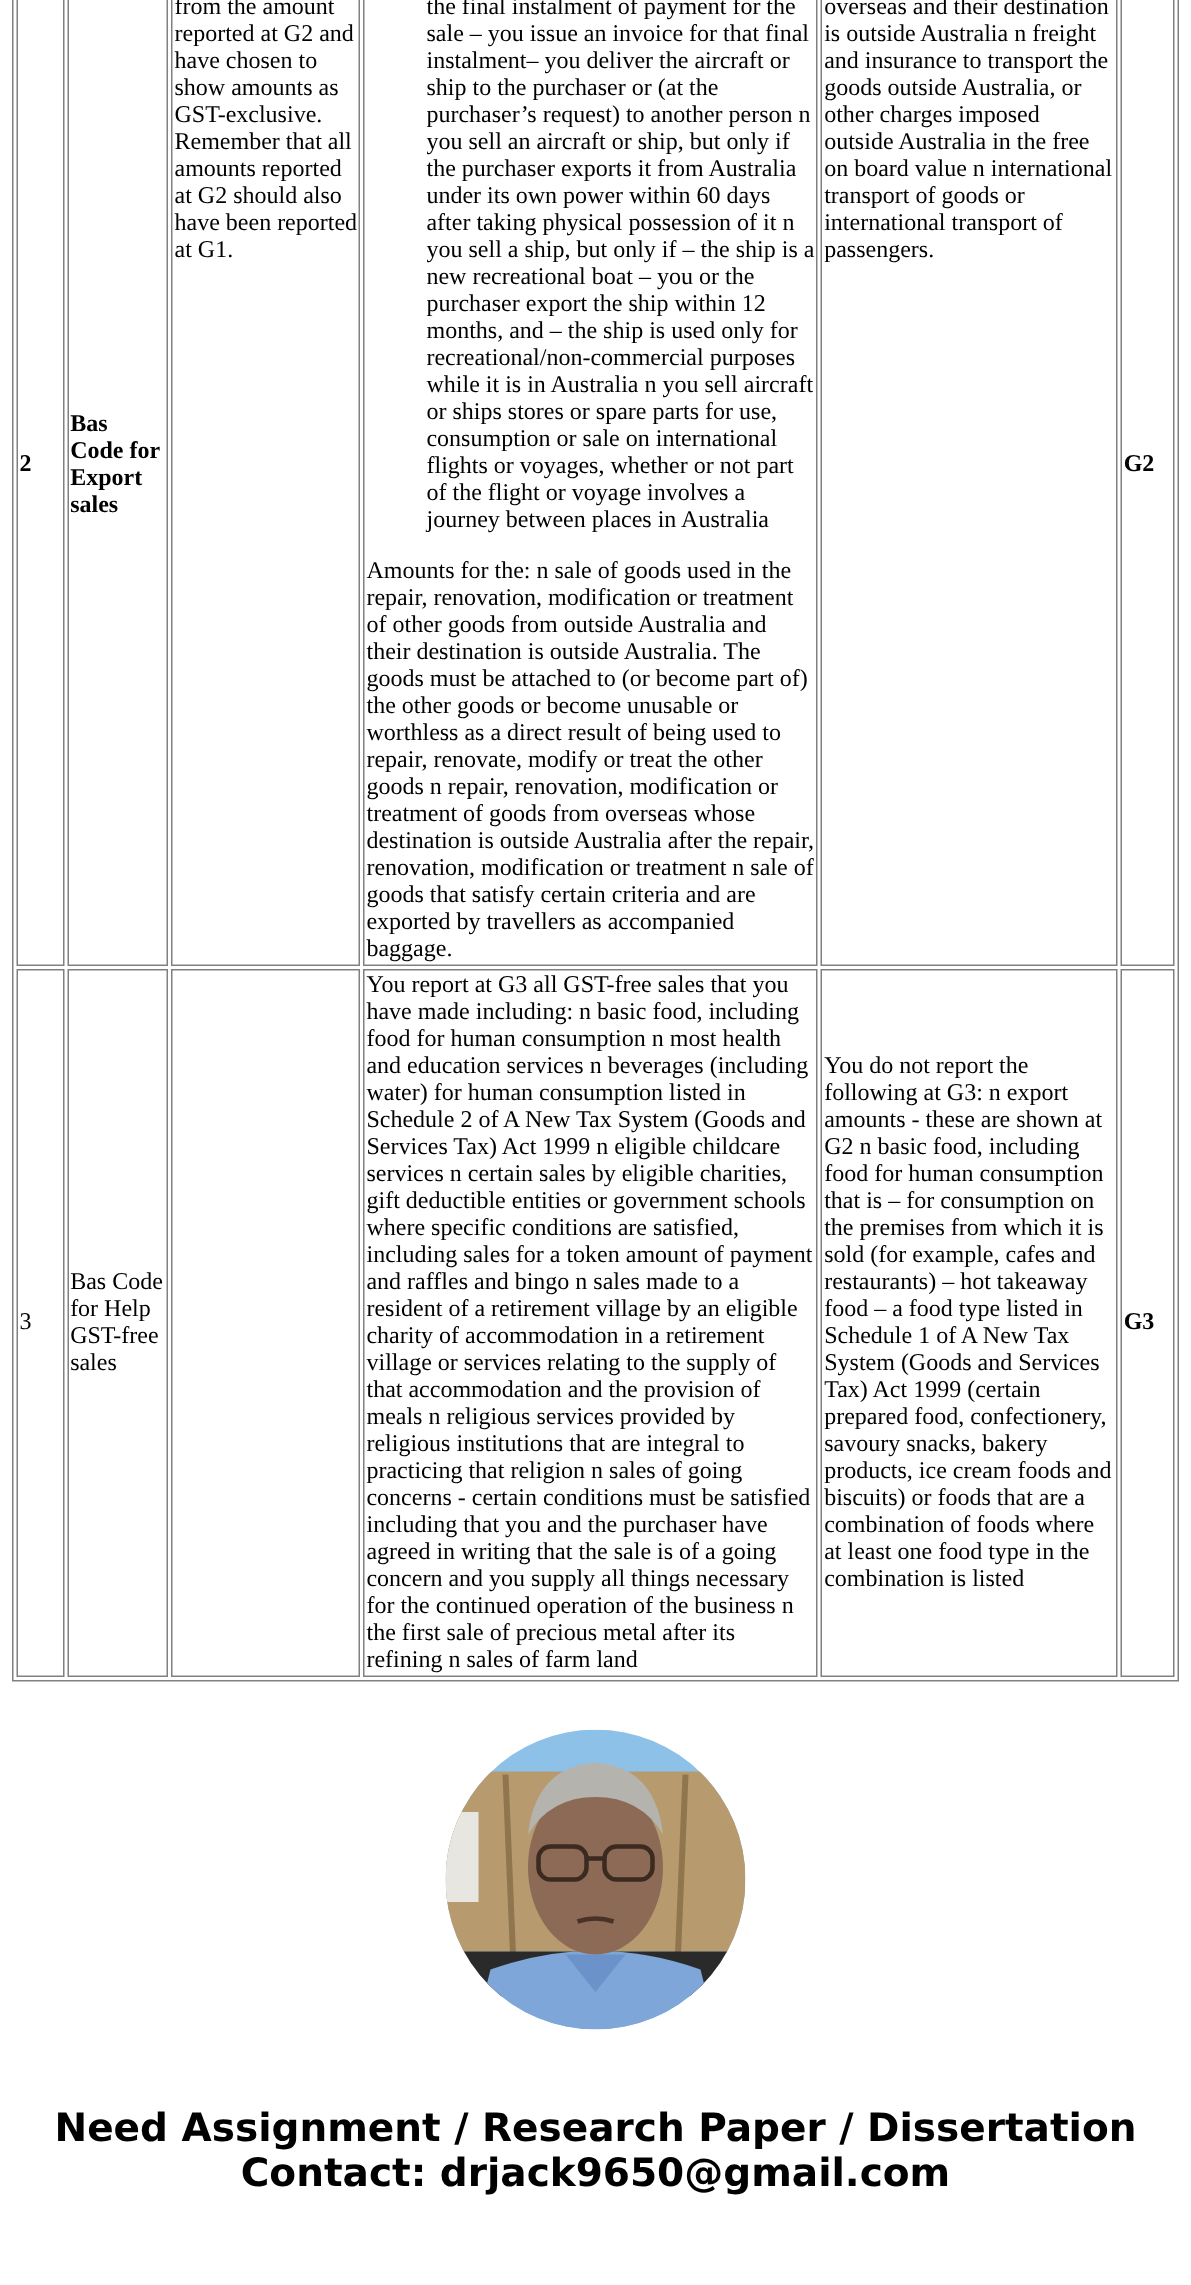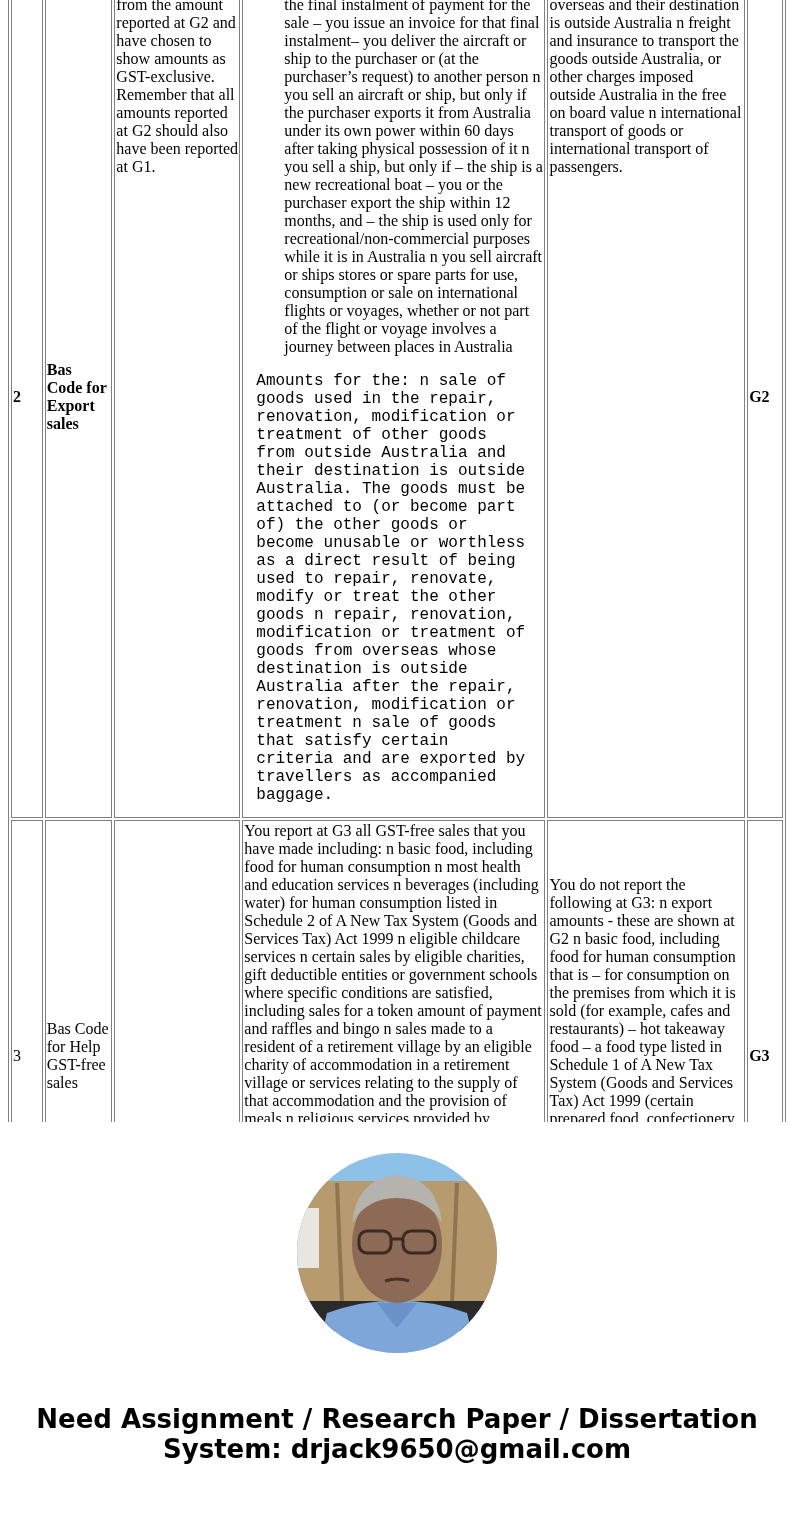--- a/index.html
+++ b/index.html
@@ -42,21 +42,21 @@
     .col-desc { width: 123px; }
     .col-include { width: 296px; }
     .col-exclude { width: 193px; }
     .col-code { width: 35px; }
     td.top { vertical-align: top; }
     .bold { font-weight: bold; }
     .indent-block {
       padding-left: 40px;
       margin: 0 0 16px 0;
     }
-    .para { margin: 12px; font-family: Liberation Mono, monospace; }
+    .para { margin: 0; }
 
     .author-section {
       position: absolute;
       left: 0;
       top: 1122px;
       width: 794px;
       height: 401px;
       background: #fff;
     }
     .avatar {
@@ -131,15 +131,15 @@
       <ellipse cx="100" cy="92" rx="45" ry="58" fill="#8c6a55"></ellipse>
       <path d="M55 70 Q60 25 100 22 Q140 25 145 70 Q130 45 100 45 Q70 45 55 70 Z" fill="#b5b3ae"></path>
       <rect x="62" y="78" width="32" height="22" rx="8" fill="none" stroke="#3b2a20" stroke-width="3"></rect>
       <rect x="106" y="78" width="32" height="22" rx="8" fill="none" stroke="#3b2a20" stroke-width="3"></rect>
       <line x1="94" y1="86" x2="106" y2="86" stroke="#3b2a20" stroke-width="3"></line>
       <path d="M88 128 Q100 124 112 128" stroke="#4a3226" stroke-width="3" fill="none"></path>
     </svg>
   </div>
   <div class="contact">
     <div>Need Assignment / Research Paper / Dissertation</div>
-    <div>System: drjack9650@gmail.com</div>
+    <div>Contact: drjack9650@gmail.com</div>
   </div>
 </div>
 
 </body></html>

